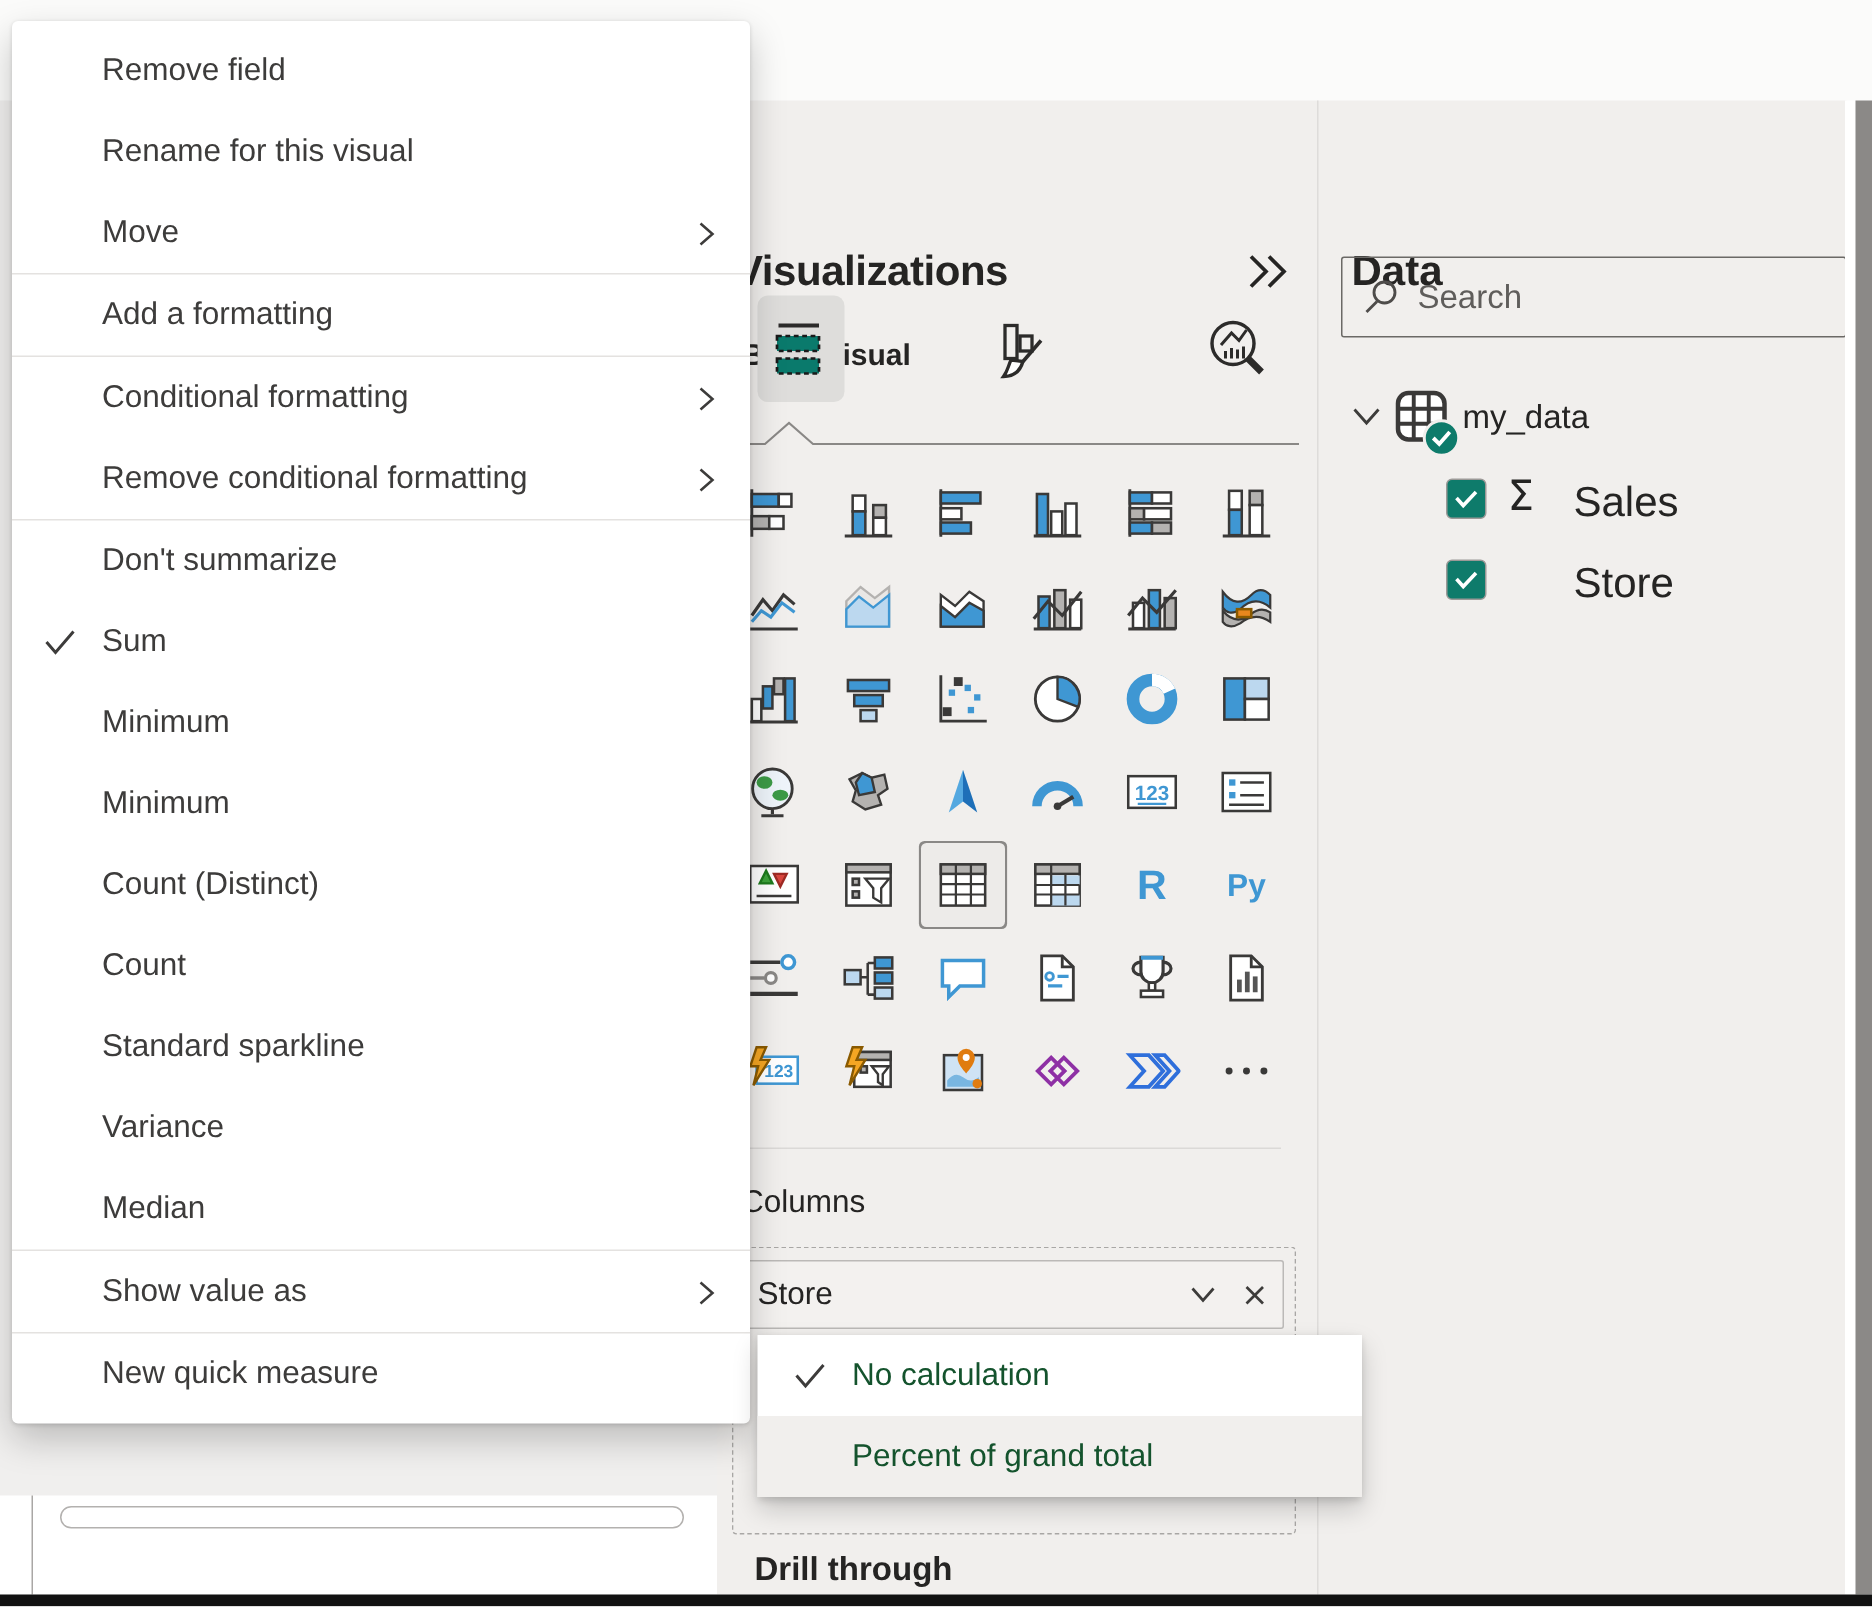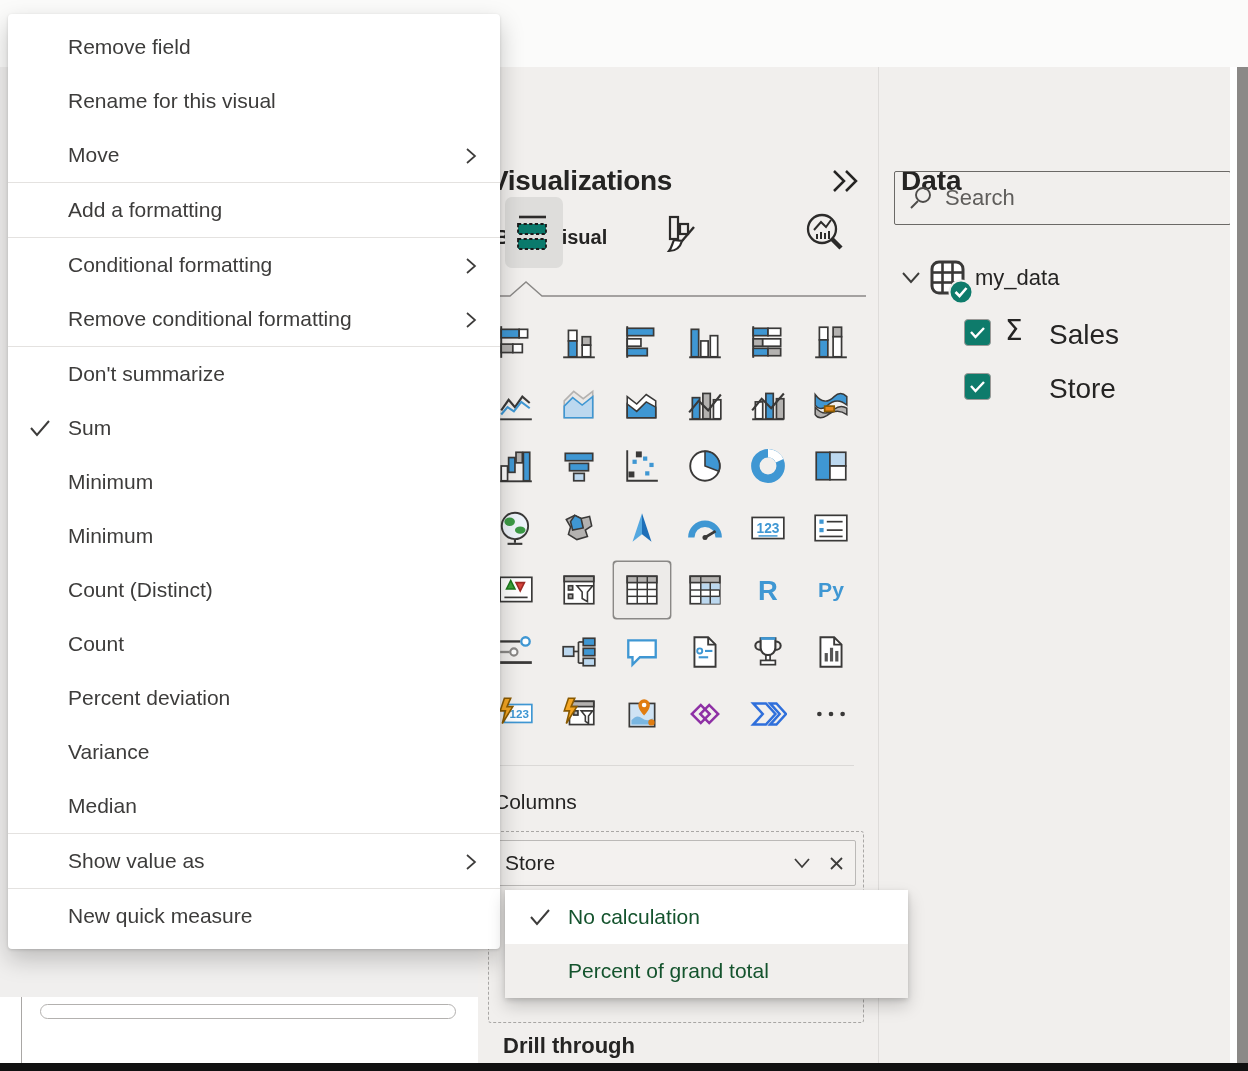--- a/index.html
+++ b/index.html
@@ -592,21 +592,21 @@
       <div class="menu-item">
         <span class="mi-label">Minimum</span>
       </div>
       <div class="menu-item">
         <span class="mi-label">Count (Distinct)</span>
       </div>
       <div class="menu-item">
         <span class="mi-label">Count</span>
       </div>
       <div class="menu-item">
-        <span class="mi-label">Percent deviation</span>
+        <span class="mi-label">Standard sparkline</span>
       </div>
       <div class="menu-item">
         <span class="mi-label">Variance</span>
       </div>
       <div class="menu-item">
         <span class="mi-label">Median</span>
       </div>
       <div class="menu-divider"></div>
       <div class="menu-item">
         <span class="mi-label">Show value as</span>

